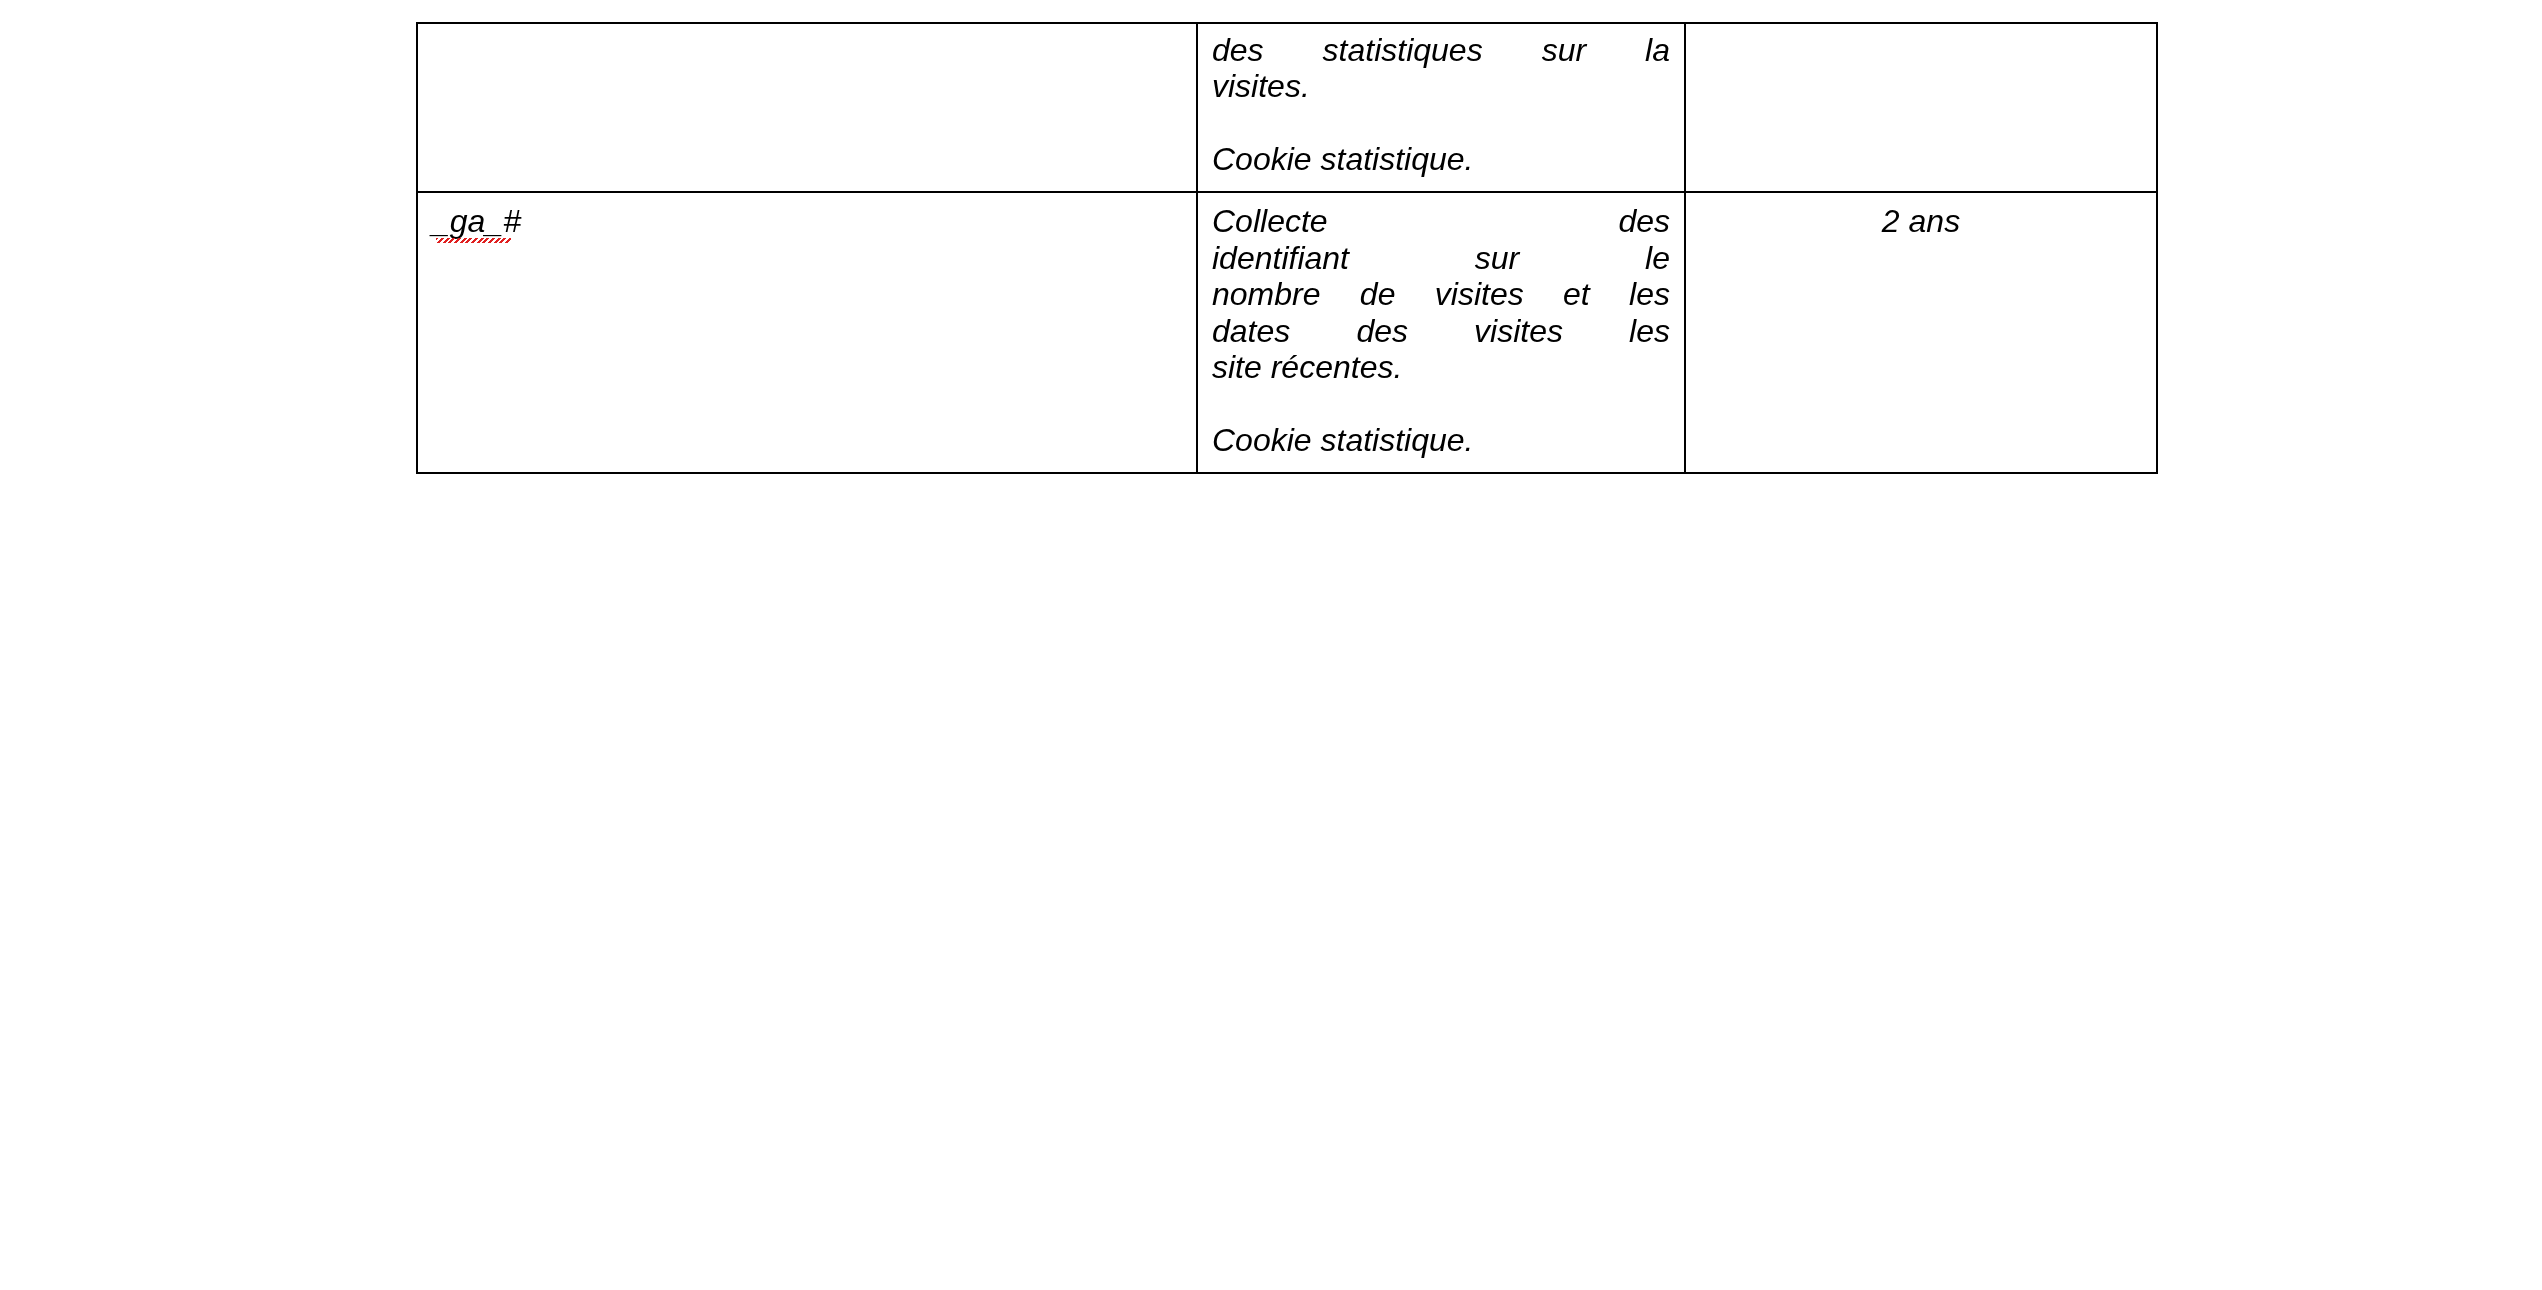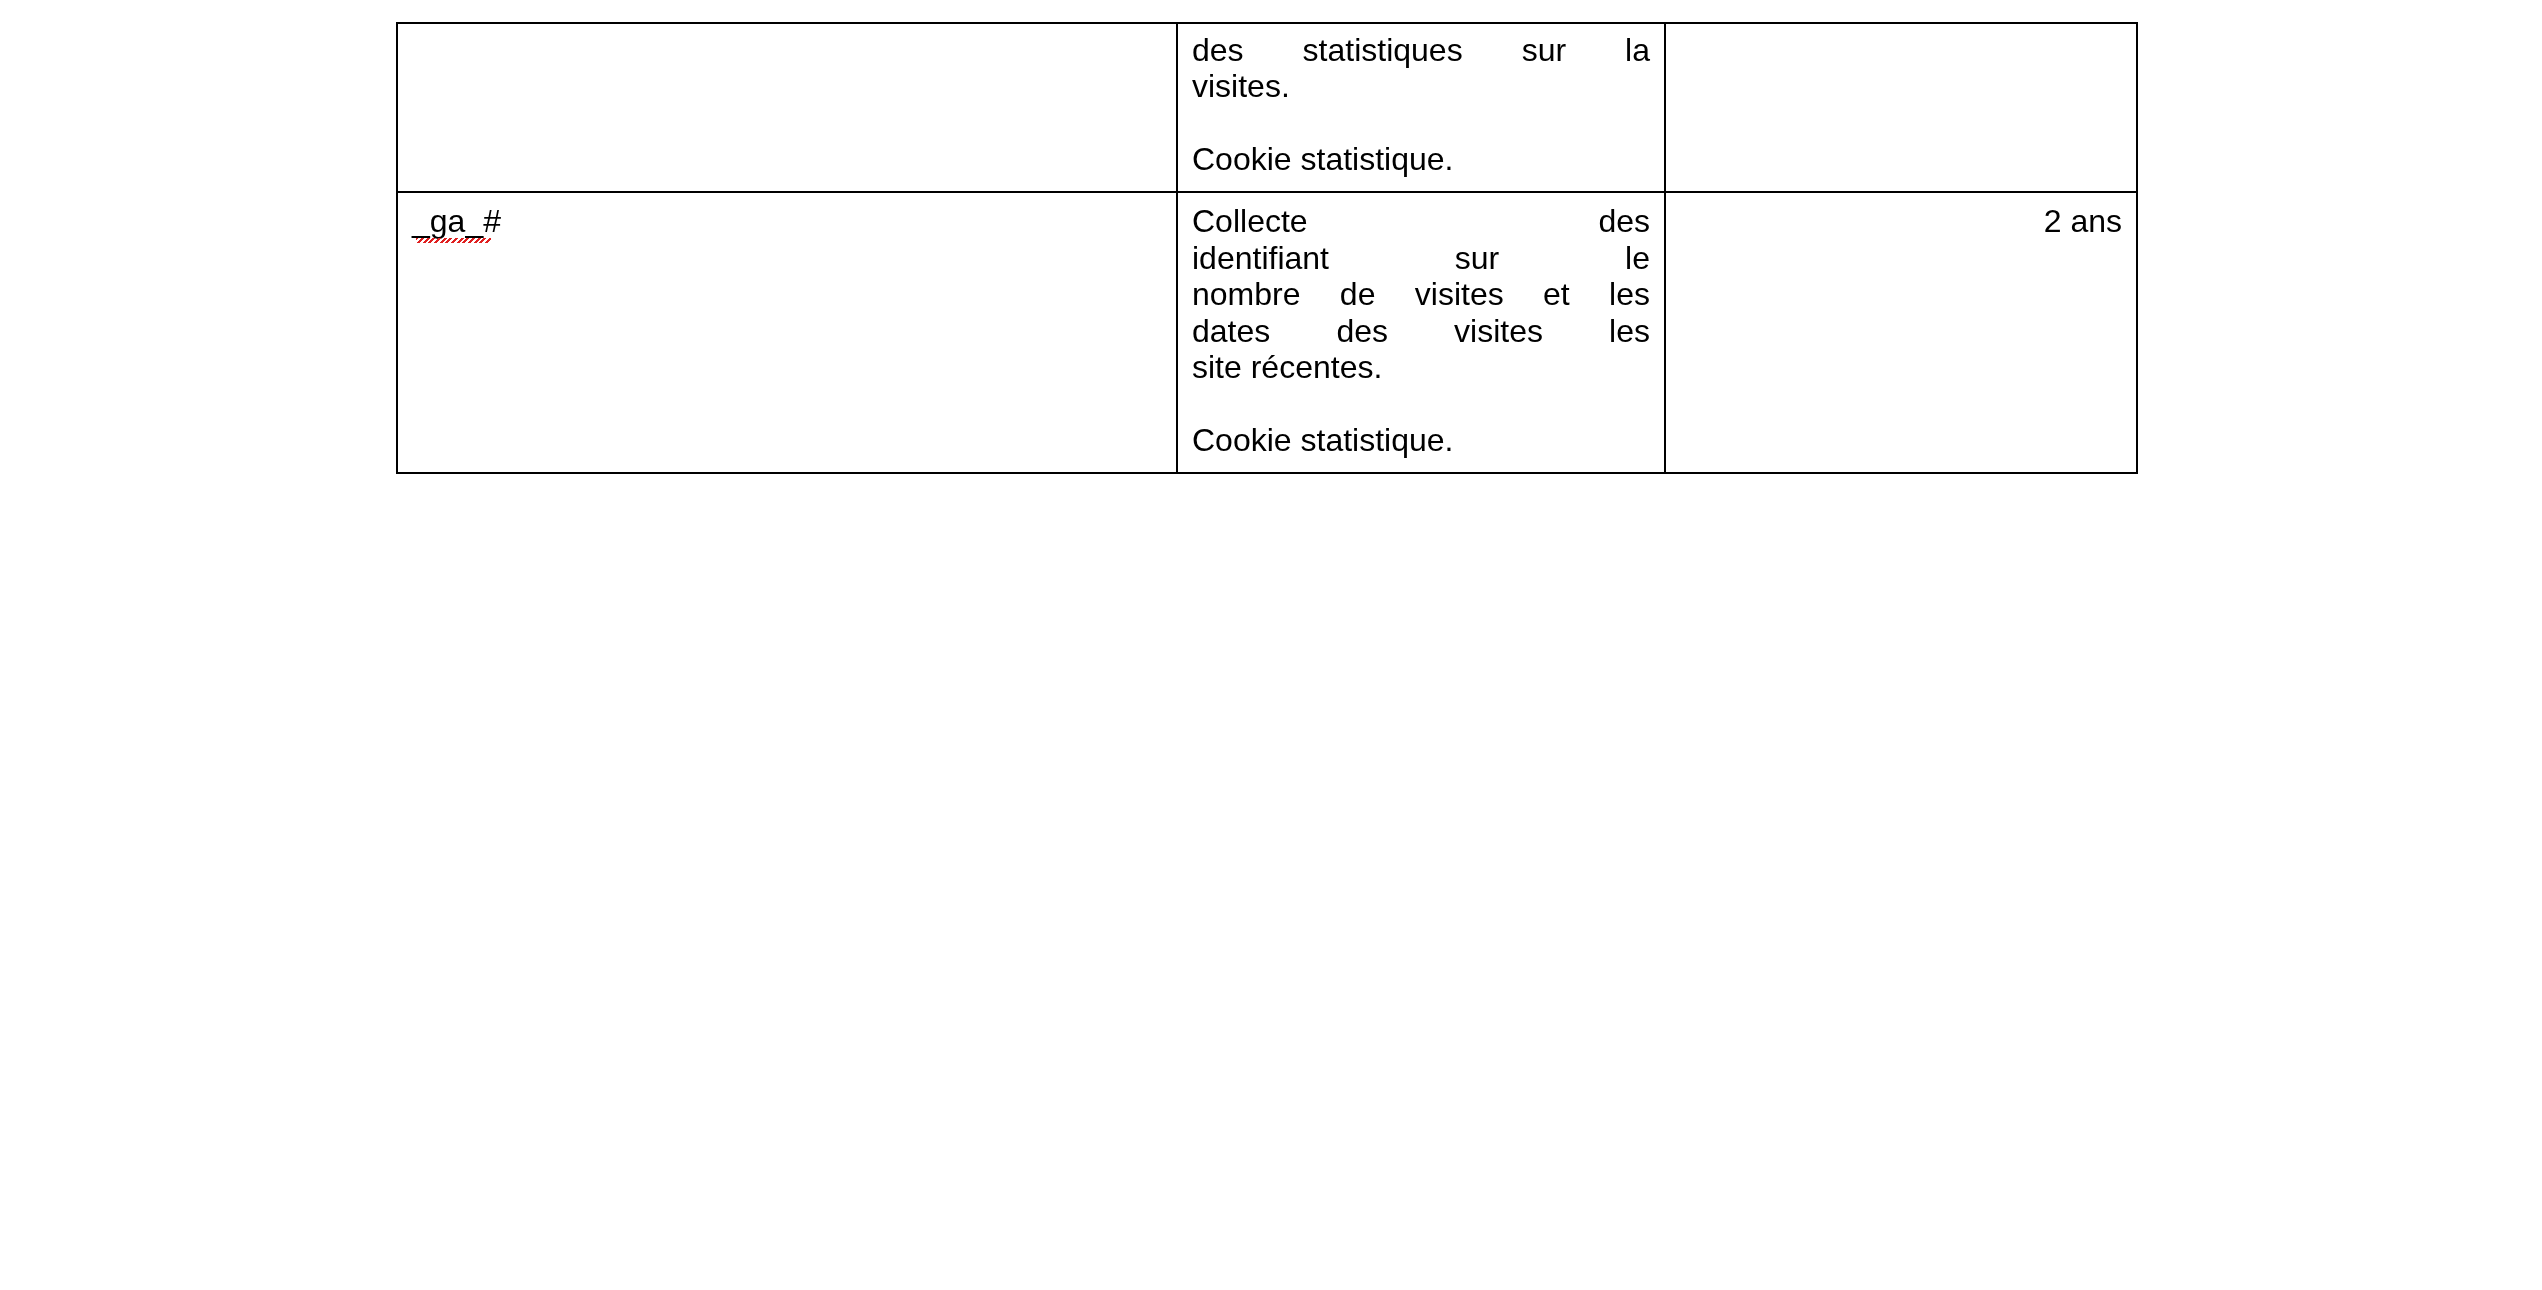--- a/index.html
+++ b/index.html
@@ -15,25 +15,26 @@
     overflow: hidden;
   }
   .page {
     position: relative;
     width: 2542px;
     height: 1290px;
     background: #ffffff;
   }
   .doc-table {
     position: absolute;
-    left: 396px;
+    left: 416px;
     top: 22px;
     width: 1740px;
     border-collapse: collapse;
     table-layout: fixed;
+    font-style: italic;
   }
   .doc-table td {
     border: 2px solid #000000;
     vertical-align: top;
     padding: 10px 14px 14px 14px;
     font-size: 32px;
     line-height: 1.14;
   }
   .col-name   { width: 780px; }
   .col-desc   { width: 488px; }
@@ -46,21 +47,21 @@
   .cell-desc {
     text-align: justify;
     text-align-last: justify;
     hyphens: none;
   }
   .cell-desc .last-line {
     text-align: left;
     text-align-last: left;
   }
   .cell-length {
-    text-align: right;
+    text-align: center;
   }
   .gap {
     display: block;
     height: 36px;
   }
   
   .spell {
     position: relative;
     display: inline-block;
   }

